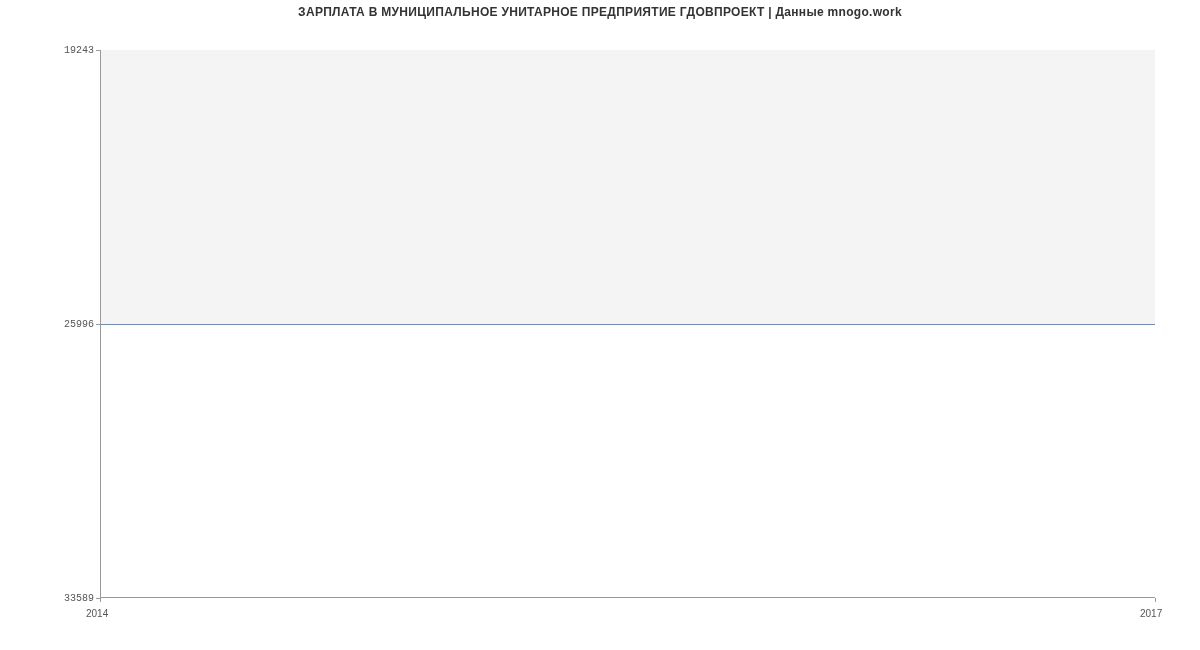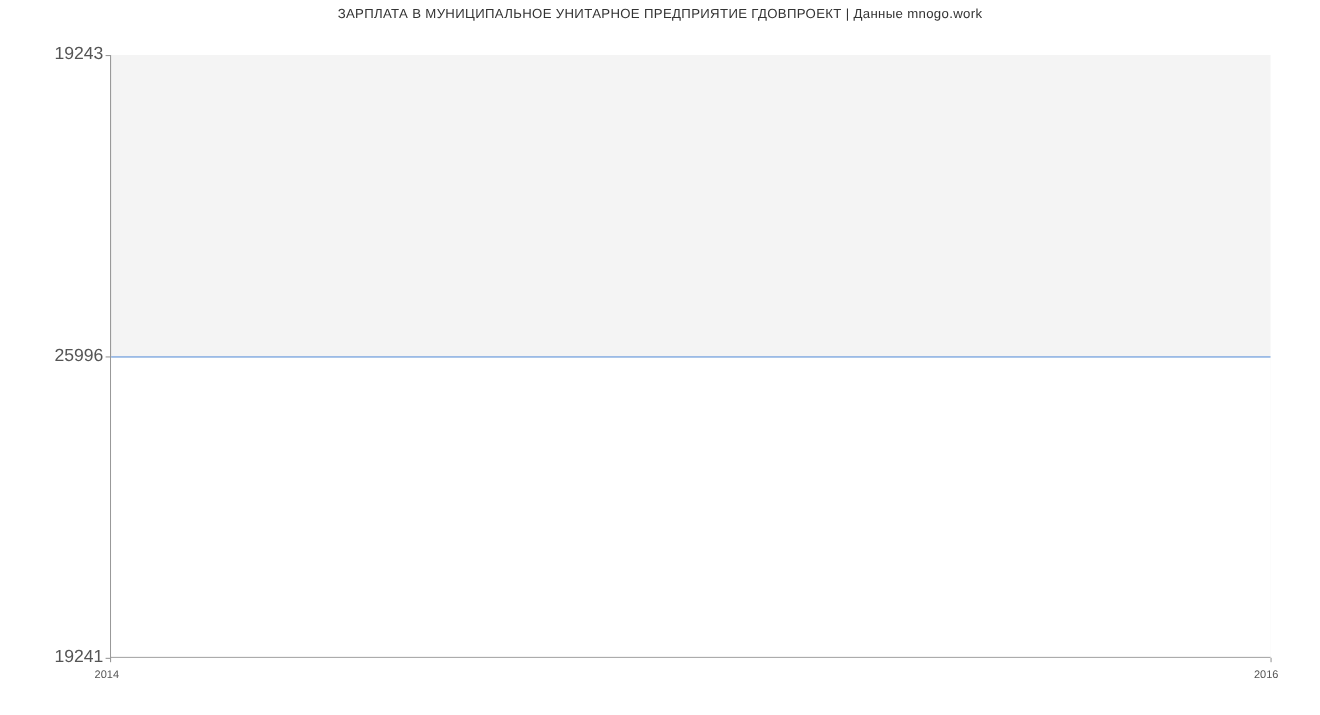--- a/index.html
+++ b/index.html
@@ -17,21 +17,21 @@
     .chart-container {
       position: relative;
       width: 100%;
       height: 100%;
     }
     .chart-title {
       text-align: center;
       font-size: 12px;
       color: #333;
       padding-top: 5px;
-      font-weight: normal;
+      font-weight: bold;
       letter-spacing: 0.3px;
     }
     .plot-area {
       position: absolute;
       left: 100px;
       top: 50px;
       width: 1055px;
       height: 548px;
       background: #f4f4f4;
       border-left: 1px solid #999;
@@ -41,23 +41,24 @@
       position: absolute;
       left: 0;
       top: 50%;
       width: 100%;
       height: 1px;
       background: #5b8fd6;
     }
     .y-tick {
       position: absolute;
       right: 1106px;
-      font-size: 16px;
+      font-size: 10px;
       color: #555;
       transform: translateY(-50%);
+      font-family: Liberation Mono, monospace;
     }
     .y-tick-mark {
       position: absolute;
       left: 96px;
       width: 4px;
       height: 1px;
       background: #999;
     }
     .x-tick {
       position: absolute;
@@ -89,22 +90,22 @@
 
   <div class="plot-area">
     <div class="white-bottom"></div>
     <div class="data-line"></div>
   </div>
 
   <div class="y-tick-mark" style="top: 598px;"></div>
   <div class="y-tick-mark" style="top: 324px;"></div>
   <div class="y-tick-mark" style="top: 50px;"></div>
 
-  <div class="y-tick" style="top: 598px;">19241</div>
+  <div class="y-tick" style="top: 598px;">33589</div>
   <div class="y-tick" style="top: 324px;">25996</div>
   <div class="y-tick" style="top: 50px;">19243</div>
 
   <div class="x-tick-mark" style="left: 100px;"></div>
   <div class="x-tick-mark" style="left: 1155px;"></div>
 
   <div class="x-tick" style="left: 86px;">2014</div>
-  <div class="x-tick" style="left: 1140px;">2016</div>
+  <div class="x-tick" style="left: 1140px;">2017</div>
 </div>
 
 </body></html>

